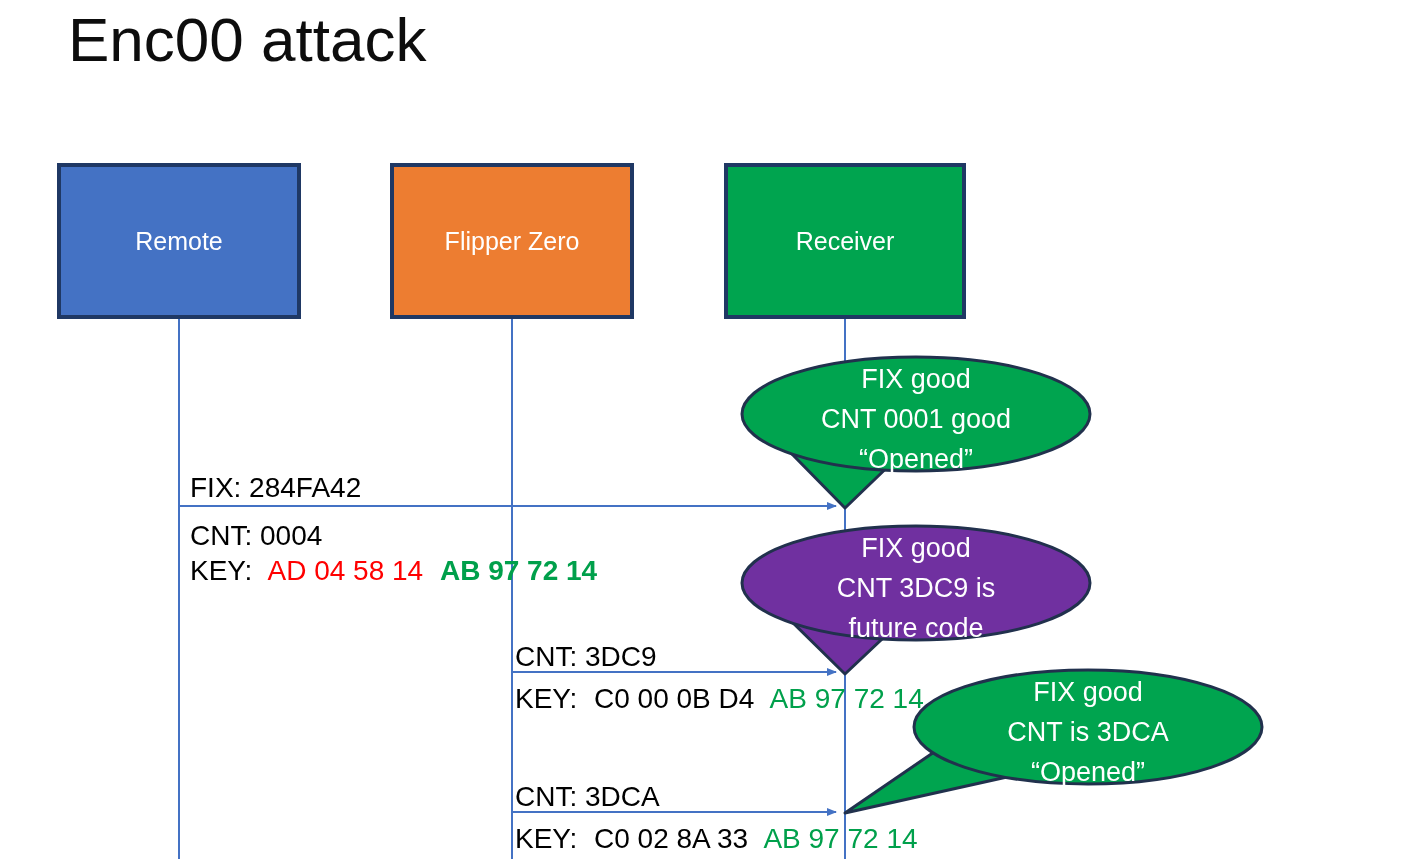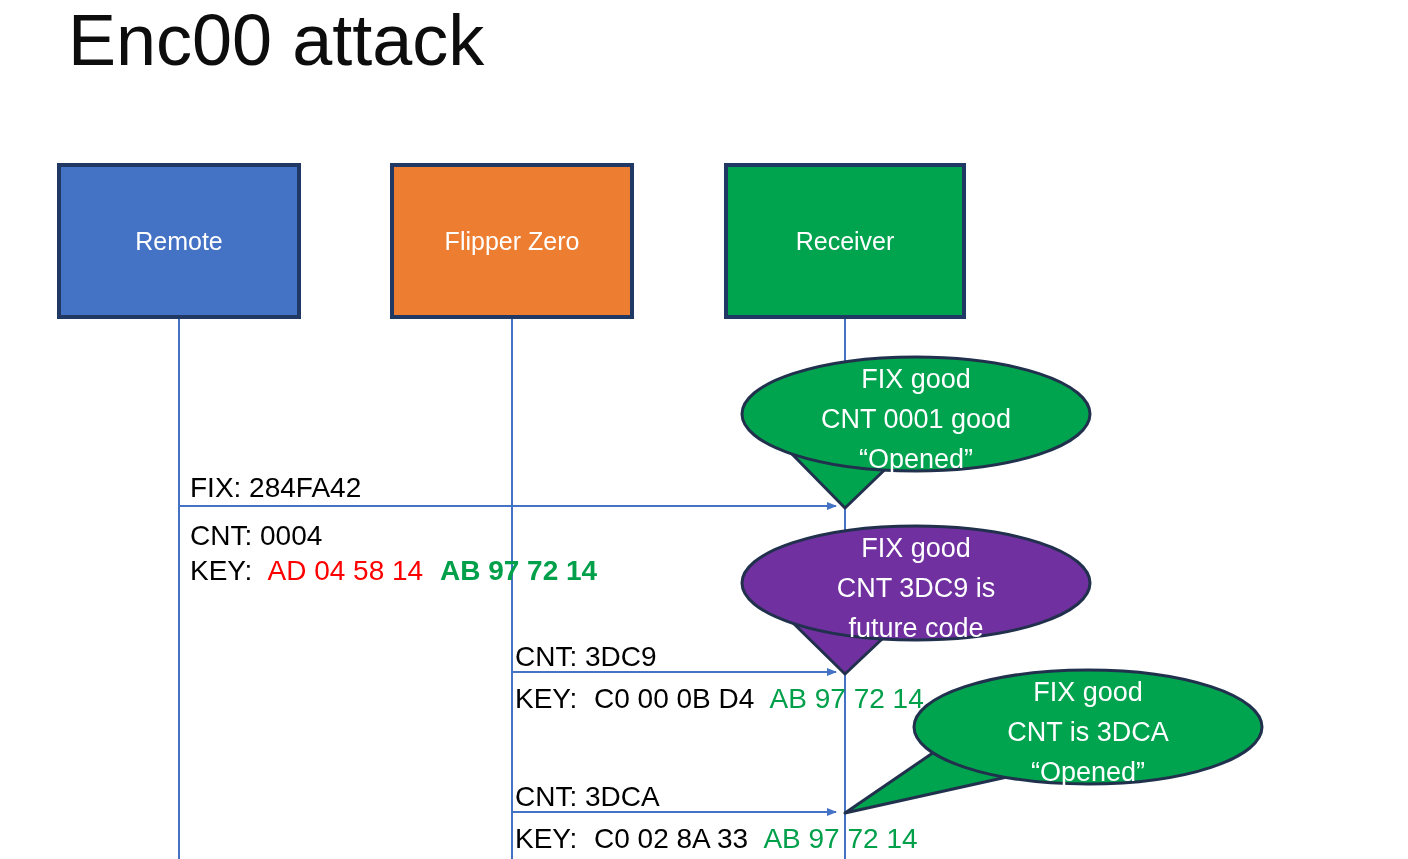--- a/index.html
+++ b/index.html
@@ -1,19 +1,19 @@
 <!DOCTYPE html>
 <html><head>
 <meta charset="utf-8">
 <style>
   html,body{margin:0;padding:0;background:#ffffff;}
   body{width:1408px;height:859px;overflow:hidden;
        font-family:"Liberation Sans","DejaVu Sans",sans-serif;}
   #slide{position:relative;width:1408px;height:859px;background:#fff;}
-  #title{position:absolute;left:68px;top:2px;font-size:72px;line-height:76px;
+  #title{position:absolute;left:68px;top:2px;font-size:62px;line-height:76px;
          color:#0d0d0d;font-weight:400;letter-spacing:0px;white-space:nowrap;}
   svg{position:absolute;left:0;top:0;width:1408px;height:859px;}
   .boxlabel{font-family:"Liberation Sans","DejaVu Sans",sans-serif;font-size:25px;fill:#ffffff;}
   .bubbletext{font-family:"Liberation Sans","DejaVu Sans",sans-serif;font-size:27px;fill:#ffffff;}
   .msgtext{font-family:"Liberation Sans","DejaVu Sans",sans-serif;font-size:28px;fill:#000000;}
   .k-red{fill:#FF0000;}
   .k-green{fill:#00A04B;}
   .k-greenb{fill:#00A04B;font-weight:bold;}
   .k-black{fill:#000000;}
 </style>

